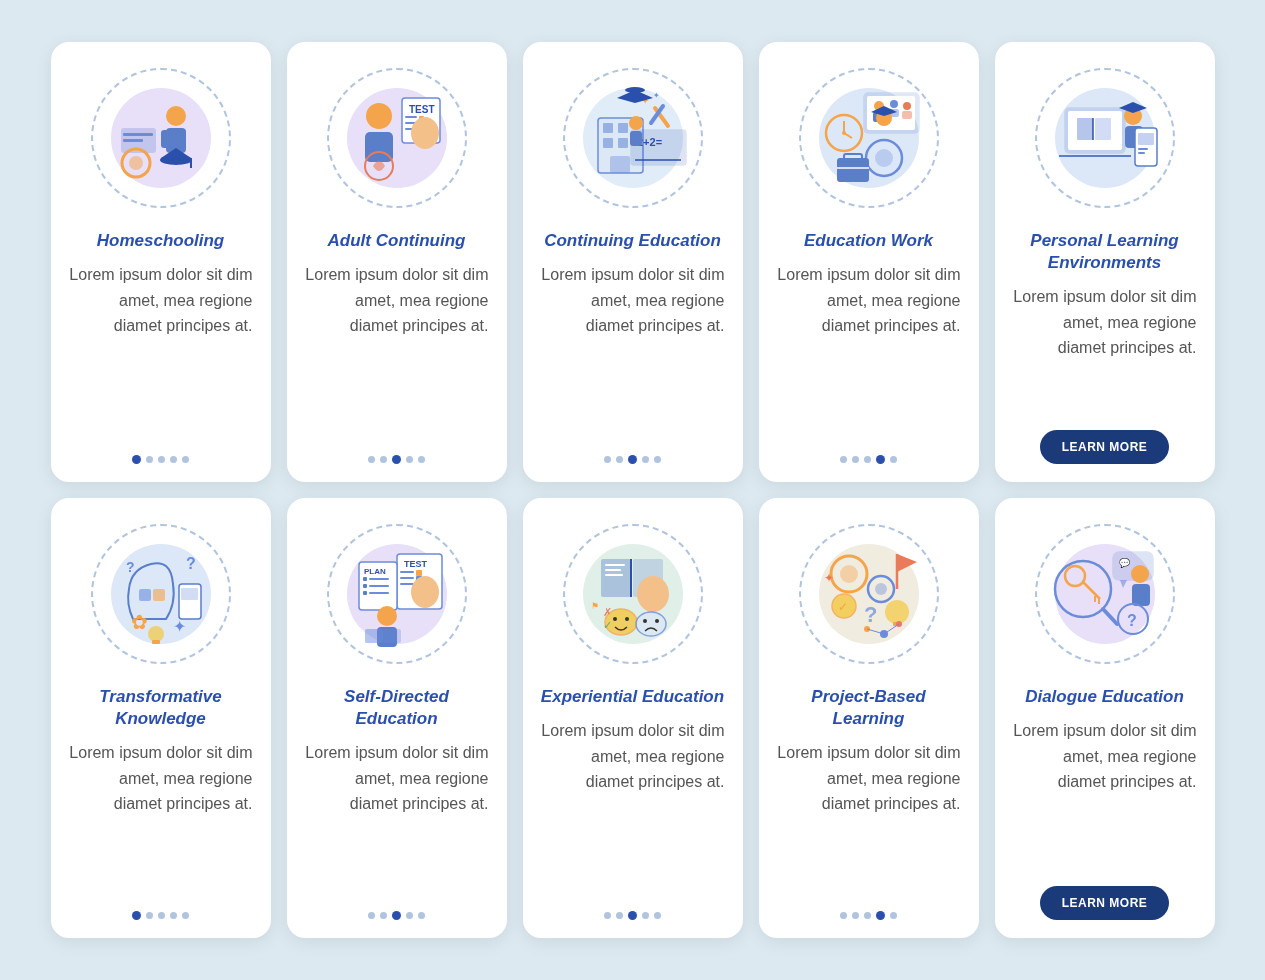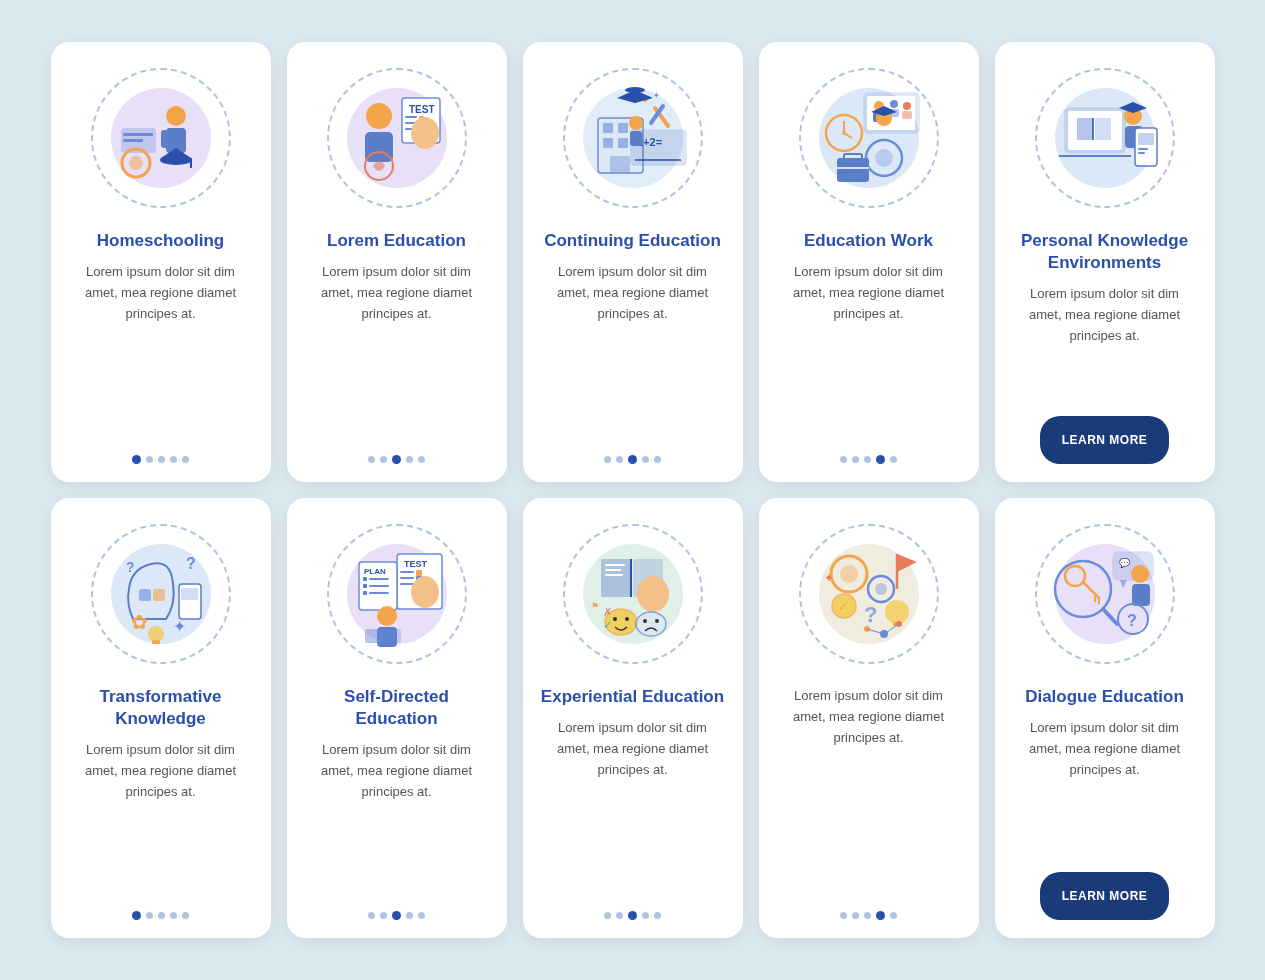--- a/index.html
+++ b/index.html
@@ -48,25 +48,26 @@
       left: 50%;
       transform: translate(-50%, -50%);
     }
     .card-title {
       font-size: 17px;
       font-weight: 700;
       color: #2a4fad;
       text-align: center;
       margin-bottom: 10px;
       line-height: 1.3;
+      font-style: italic;
     }
     .card-body {
-      font-size: 13px;
+      font-size: 16px;
       color: #555;
-      text-align: center;
+      text-align: right;
       line-height: 1.6;
       flex: 1;
     }
     .dots {
       display: flex;
       gap: 5px;
       margin-top: 14px;
       align-items: center;
     }
     .dot {
@@ -79,21 +80,21 @@
       background: #2a4fad;
       width: 9px;
       height: 9px;
     }
     .learn-more-btn {
       margin-top: 14px;
       background: #1a3a7a;
       color: #fff;
       border: none;
       border-radius: 20px;
-      padding: 17px 22px;
+      padding: 10px 22px;
       font-size: 12px;
       font-weight: 600;
       cursor: pointer;
       letter-spacing: 0.5px;
     }
   </style>
 </head>
 <body>
 
 <div class="grid">
@@ -150,21 +151,21 @@
       <rect x="86" y="41" width="5" height="20" rx="2.5" fill="#f4c08a"></rect>
       <rect x="92" y="44" width="5" height="17" rx="2.5" fill="#f4c08a"></rect>
 
       <circle cx="42" cy="38" r="13" fill="#f4a44a"></circle>
       <rect x="28" y="54" width="28" height="30" rx="5" fill="#5b7ec9"></rect>
 
       <circle cx="42" cy="88" r="14" fill="none" stroke="#e97b5a" stroke-width="2"></circle>
       <path d="M36,88 Q42,78 48,88 Q42,98 36,88" fill="#e97b5a" opacity="0.6"></path>
     </svg></div>
       </div>
-      <div class="card-title">Lorem Education</div>
+      <div class="card-title">Adult Continuing</div>
       <div class="card-body">Lorem ipsum dolor sit dim amet, mea regione diamet principes at.</div>
       <div class="dots">
         <div class="dot"></div>
         <div class="dot"></div>
         <div class="dot active"></div>
         <div class="dot"></div>
         <div class="dot"></div>
       </div>
     </div>
     <div class="card">
@@ -266,21 +267,21 @@
       <circle cx="88" cy="38" r="9" fill="#f4a44a"></circle>
       <polygon points="88,24 102,30 88,35 74,30" fill="#2a4fad"></polygon>
       <rect x="80" y="48" width="18" height="22" rx="4" fill="#5b7ec9"></rect>
 
       <rect x="90" y="50" width="22" height="38" rx="3" fill="#fff" stroke="#5b7ec9" stroke-width="1.5"></rect>
       <rect x="93" y="55" width="16" height="12" rx="1" fill="#6b8cda" opacity="0.4"></rect>
       <rect x="93" y="70" width="10" height="2" rx="1" fill="#6b8cda"></rect>
       <rect x="93" y="74" width="7" height="2" rx="1" fill="#6b8cda"></rect>
     </svg></div>
       </div>
-      <div class="card-title">Personal Knowledge Environments</div>
+      <div class="card-title">Personal Learning Environments</div>
       <div class="card-body">Lorem ipsum dolor sit dim amet, mea regione diamet principes at.</div>
       <button class="learn-more-btn">LEARN MORE</button>
     </div>
     <div class="card">
       <div class="card-icon-area">
         <div class="dashed-circle"></div>
         <div style="width: 120px; height: 120px; position: relative; z-index: 1;"><svg viewBox="0 0 120 120" xmlns="http://www.w3.org/2000/svg">
       <circle cx="60" cy="60" r="50" fill="#dce8f8"></circle>
 
       <path d="M32,85 Q25,70 28,55 Q30,35 50,30 Q70,25 72,50 Q75,70 65,85 Z" fill="#dce8f8" stroke="#5b7ec9" stroke-width="2"></path>
@@ -423,20 +424,21 @@
 
       <text x="15" y="48" font-size="12" fill="#e97b5a">✦</text>
 
       <circle cx="75" cy="100" r="4" fill="#6b8cda"></circle>
       <circle cx="58" cy="95" r="3" fill="#f4a44a"></circle>
       <circle cx="90" cy="90" r="3" fill="#e97b5a"></circle>
       <line x1="58" y1="95" x2="75" y2="100" stroke="#6b8cda" stroke-width="1"></line>
       <line x1="90" y1="90" x2="75" y2="100" stroke="#6b8cda" stroke-width="1"></line>
     </svg></div>
       </div>
+      <div class="card-title">Project-Based Learning</div>
       <div class="card-body">Lorem ipsum dolor sit dim amet, mea regione diamet principes at.</div>
       <div class="dots">
         <div class="dot"></div>
         <div class="dot"></div>
         <div class="dot"></div>
         <div class="dot active"></div>
         <div class="dot"></div>
       </div>
     </div>
     <div class="card">

